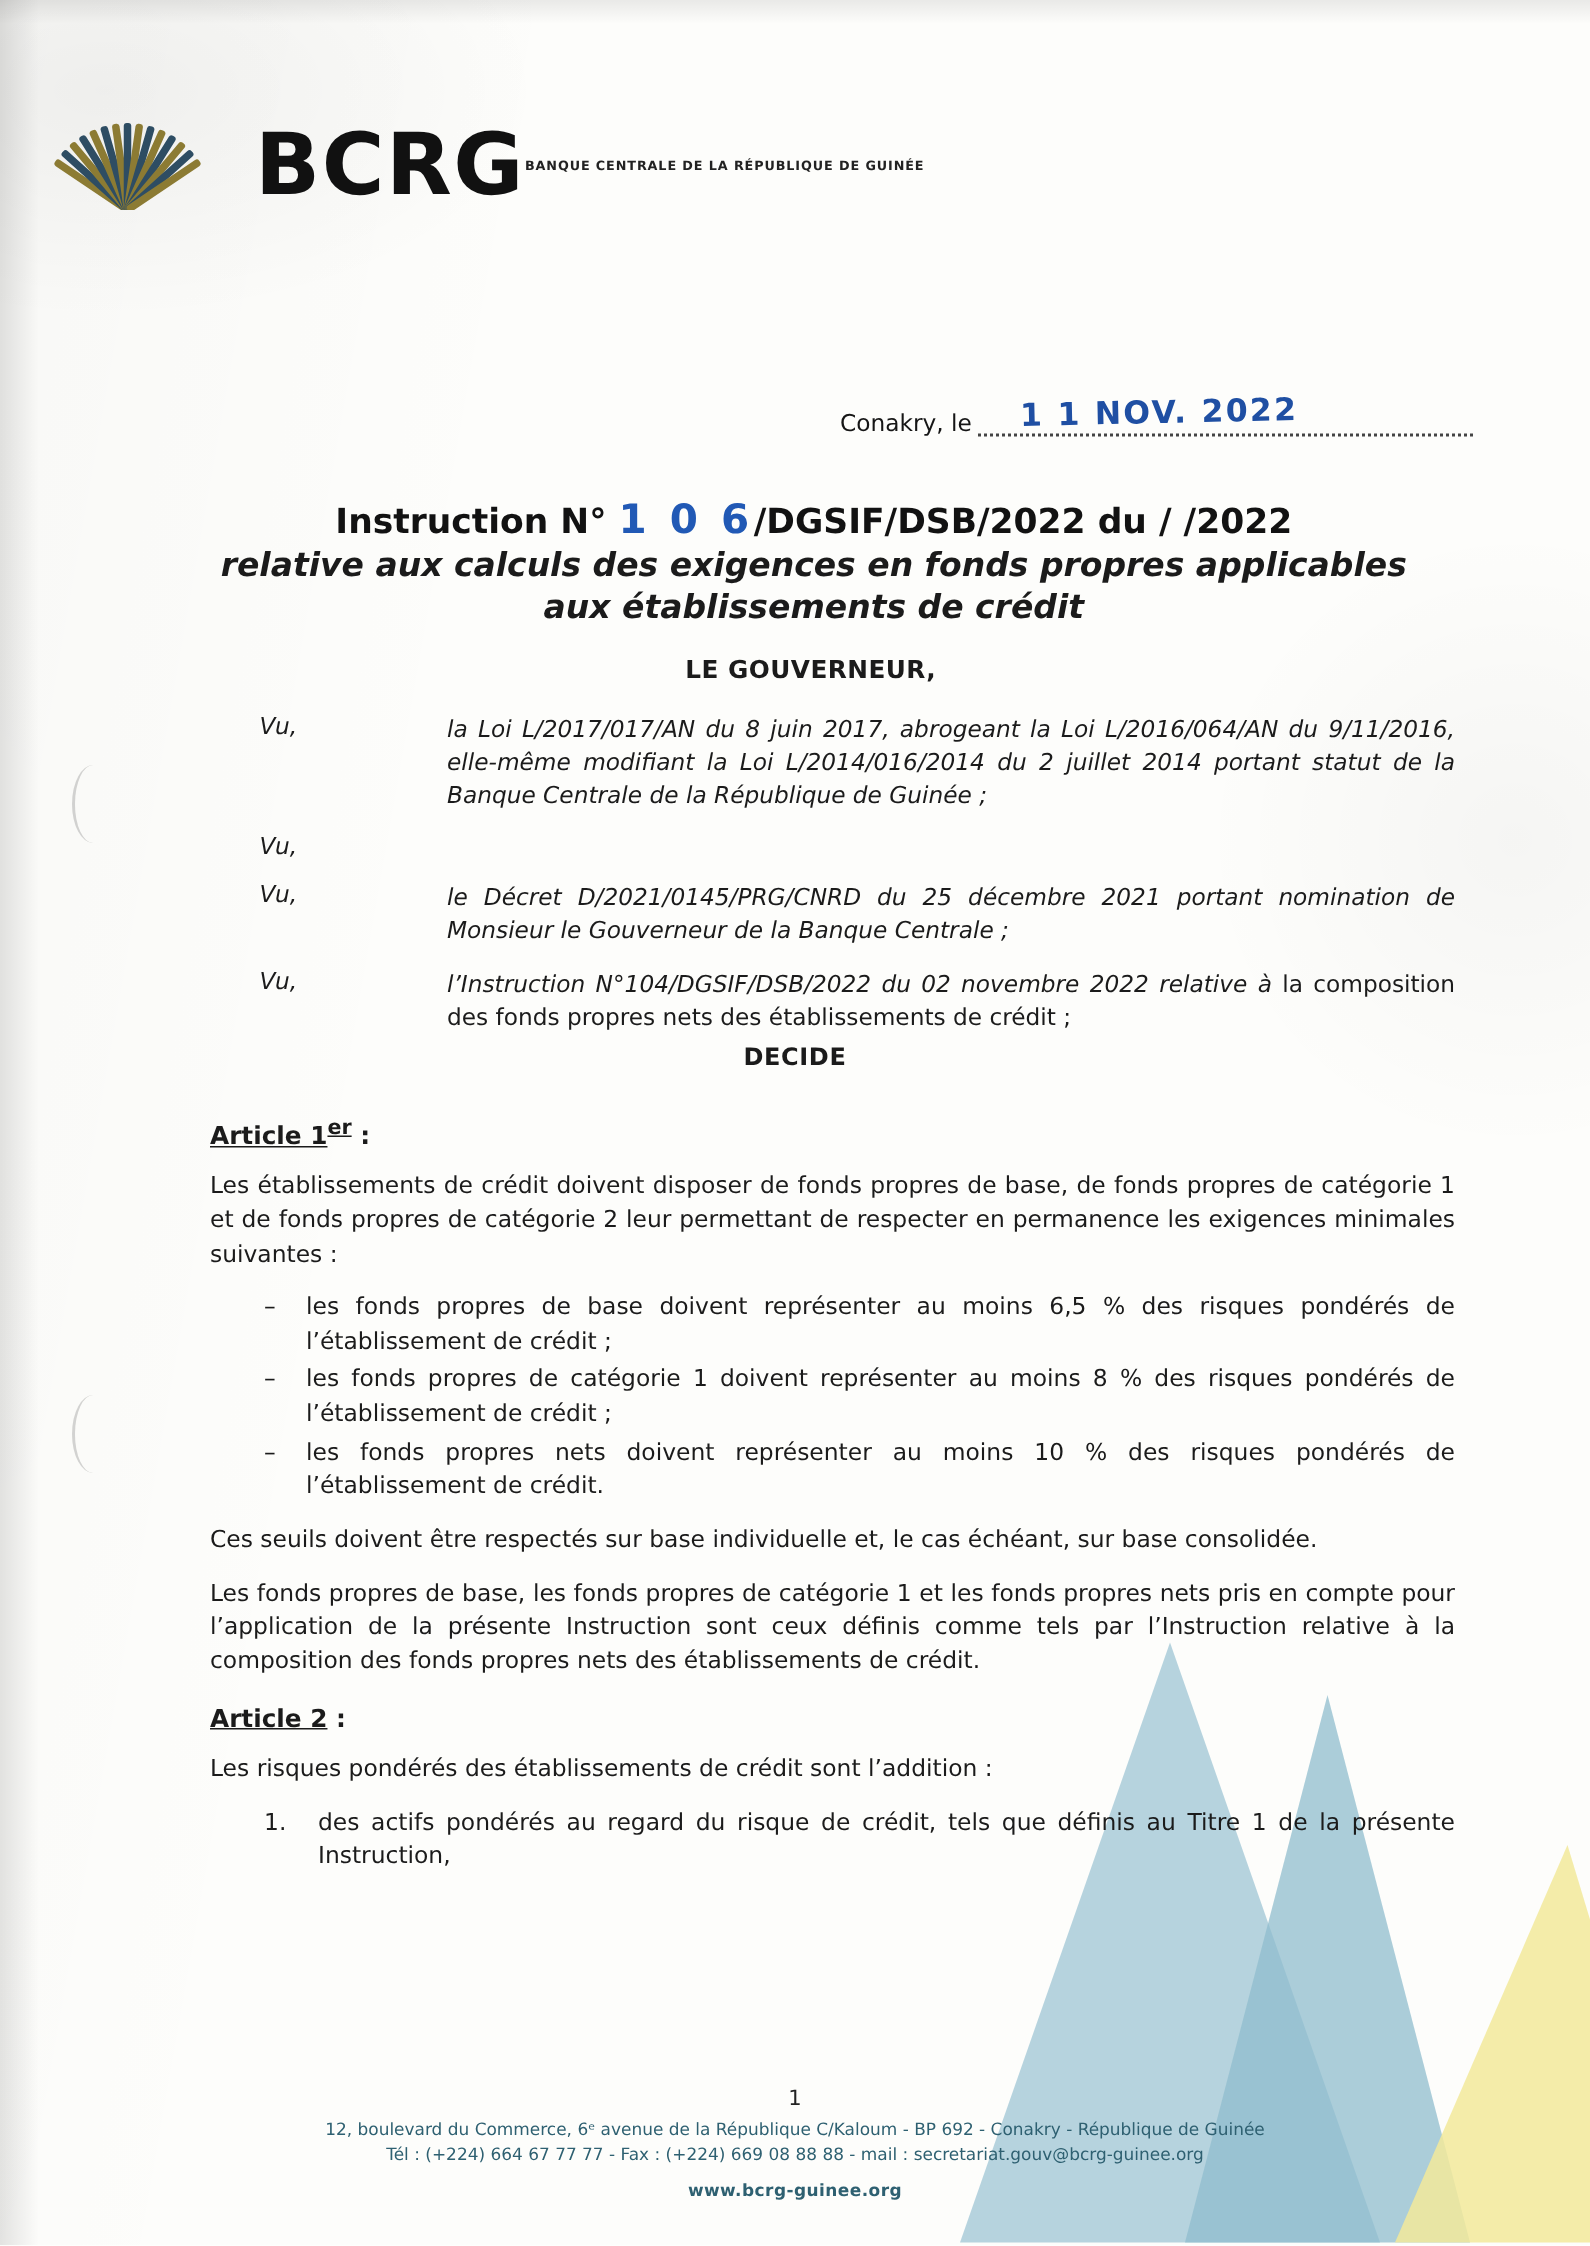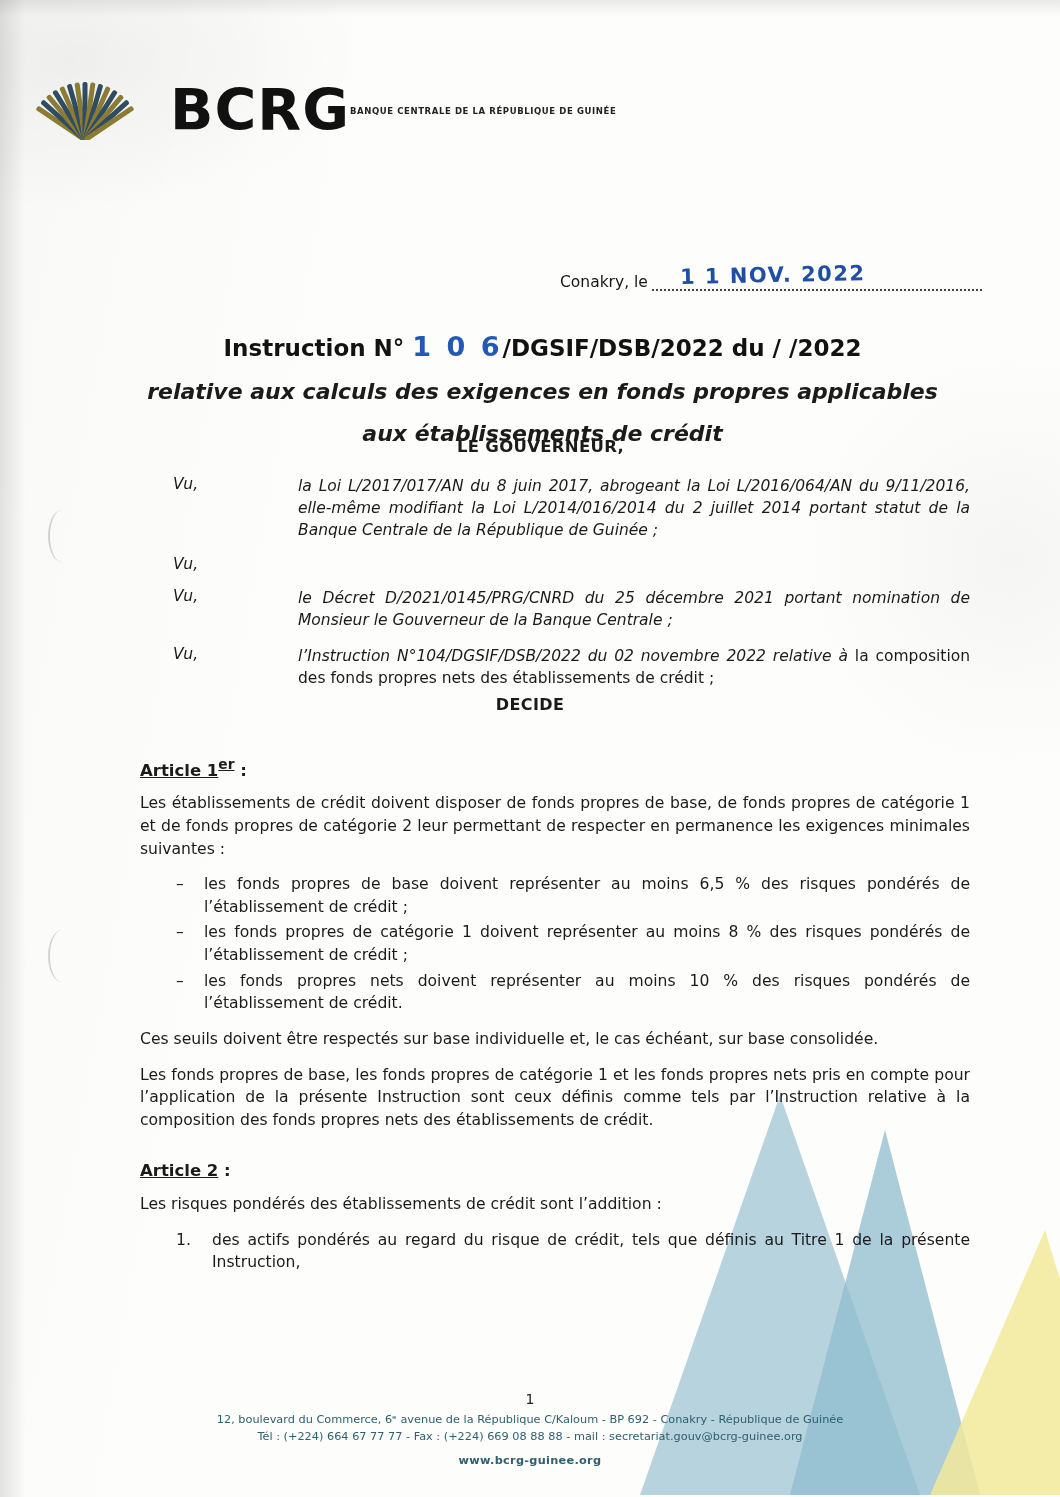--- a/index.html
+++ b/index.html
@@ -169,21 +169,21 @@
     font-size: 27px;
     letter-spacing: 3px;
     font-weight: bold;
   }
   .title-line1 .ital { font-weight: bold; }
   .title-rest {
     font-size: 22px;
     font-weight: bold;
     font-style: italic;
     line-height: 1.3;
-    margin-top: 14px;
+    margin-top: 0;
   }
 
   .gouverneur {
     position: absolute;
     left: 0; right: 0;
     top: 437px;
     text-align: center;
     font-size: 16.5px;
     font-weight: bold;
     letter-spacing: 0.3px;
@@ -232,21 +232,21 @@
     position: absolute;
     left: 140px;
     right: 90px;
     top: 727px;
     font-size: 15.6px;
     line-height: 1.45;
   }
   .art-head {
     font-weight: bold;
     font-size: 16.5px;
-    margin-top: 28px;
+    margin-top: 16px;
     margin-bottom: 10px;
   }
   .art-head .u {
     text-decoration: underline;
   }
   p.para {
     margin: 0 0 13px 0;
     text-align: justify;
   }
   ul.dash-list {

